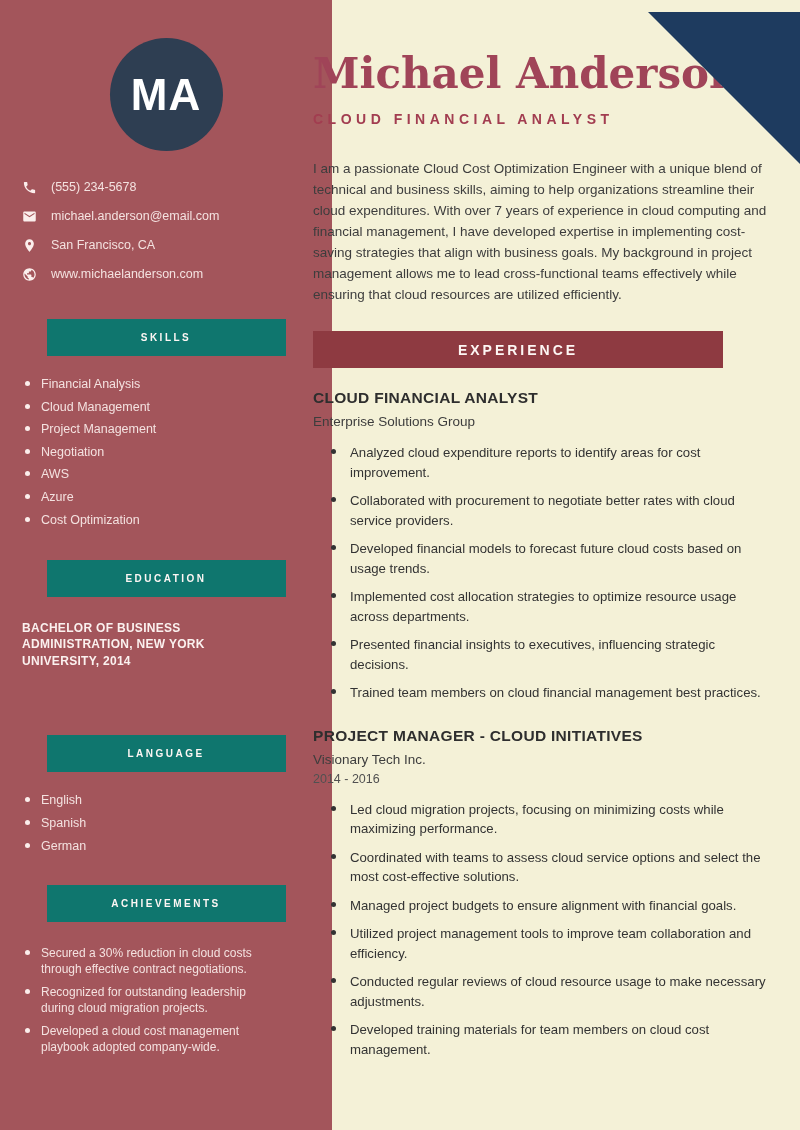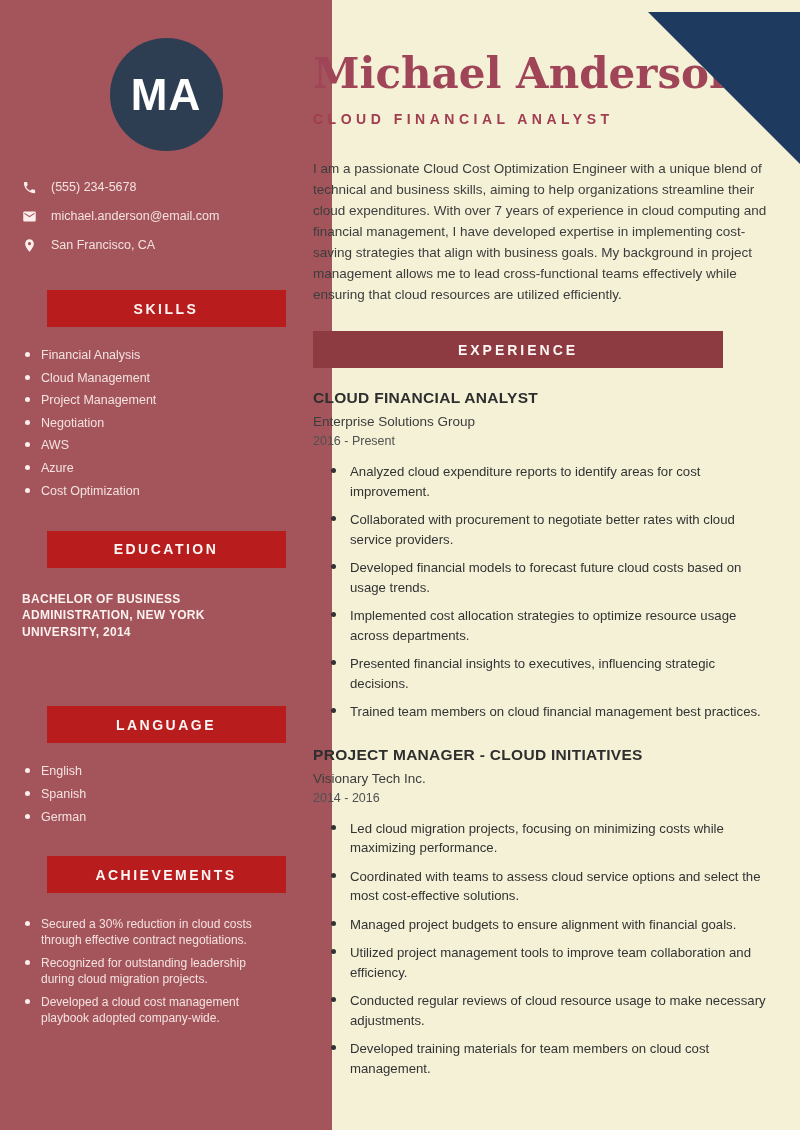--- a/index.html
+++ b/index.html
@@ -35,23 +35,23 @@
   }
   .contact { margin: 27px 0 0 22px; }
   .contact-row { display: flex; align-items: center; margin-bottom: 11px; height: 18px; }
   .contact-row .cicon { width: 15px; height: 15px; margin-right: 14px; flex: 0 0 auto; }
   .contact-row .ctext { font-size: 12.5px; color: #f4e2e0; }
 
   .side-heading {
     margin: 0 auto;
     width: 239px;
     height: 37px;
-    background: #b91c1c;
+    background: #0f766e;
     color: #fdf6f4;
-    font-size: 14px; font-weight: bold; letter-spacing: 2.5px;
+    font-size: 10px; font-weight: bold; letter-spacing: 2.5px;
     display: flex; align-items: center; justify-content: center;
   }
   .skills-heading { margin-top: 36px; }
   .side-list { margin: 21px 0 0 25px; list-style: none; }
   .side-list li { display: flex; align-items: baseline; font-size: 12.5px; line-height: 15px; margin-bottom: 7.6px; color: #f4e2e0; }
   .dot {
     width: 5px; height: 5px; border-radius: 50%;
     background: #fbeeec; margin-right: 11px; flex: 0 0 auto;
     position: relative; top: -2px;
   }
@@ -148,20 +148,26 @@
             <path d="M20 4H4c-1.1 0-1.99.9-1.99 2L2 18c0 1.1.9 2 2 2h16c1.1 0 2-.9 2-2V6c0-1.1-.9-2-2-2zm0 4l-8 5-8-5V6l8 5 8-5v2z"></path>
           </svg>
         <span class="ctext">michael.anderson@email.com</span>
       </div>
       <div class="contact-row">
         <svg class="cicon" viewBox="0 0 24 24" fill="#fbeeec">
             <path d="M12 2C8.13 2 5 5.13 5 9c0 5.25 7 13 7 13s7-7.75 7-13c0-3.87-3.13-7-7-7zm0 9.5c-1.38 0-2.5-1.12-2.5-2.5s1.12-2.5 2.5-2.5 2.5 1.12 2.5 2.5-1.12 2.5-2.5 2.5z"></path>
           </svg>
         <span class="ctext">San Francisco, CA</span>
       </div>
+      <div class="contact-row">
+        <svg class="cicon" viewBox="0 0 24 24" fill="#fbeeec">
+            <path d="M12 2C6.48 2 2 6.48 2 12s4.48 10 10 10 10-4.48 10-10S17.52 2 12 2zm-1 17.93c-3.95-.49-7-3.85-7-7.93 0-.62.08-1.21.21-1.79L9 15v1c0 1.1.9 2 2 2v1.93zm6.9-2.54c-.26-.81-1-1.39-1.9-1.39h-1v-3c0-.55-.45-1-1-1H8v-2h2c.55 0 1-.45 1-1V7h2c1.1 0 2-.9 2-2v-.41c2.93 1.19 5 4.06 5 7.41 0 2.08-.8 3.97-2.1 5.39z"></path>
+          </svg>
+        <span class="ctext">www.michaelanderson.com</span>
+      </div>
     </div>
 
     <div class="side-heading skills-heading">
       <span>SKILLS</span>
     </div>
     <ul class="side-list">
       <li>
           <span class="dot"></span>
           <span>Financial Analysis</span>
         </li>
@@ -241,21 +247,20 @@
 
     <p class="summary">I am a passionate Cloud Cost Optimization Engineer with a unique blend of technical and business skills, aiming to help organizations streamline their cloud expenditures. With over 7 years of experience in cloud computing and financial management, I have developed expertise in implementing cost-saving strategies that align with business goals. My background in project management allows me to lead cross-functional teams effectively while ensuring that cloud resources are utilized efficiently.</p>
 
     <div class="exp-bar">
       <span>EXPERIENCE</span>
     </div>
 
     <section class="job">
       <h2 class="job-title">CLOUD FINANCIAL ANALYST</h2>
       <div class="job-company">Enterprise Solutions Group</div>
-      <div class="job-dates">2016 - Present</div>
       <ul class="job-bullets">
         <li>
             <span class="bdot"></span>
             <span>Analyzed cloud expenditure reports to identify areas for cost improvement.</span>
           </li>
         <li>
             <span class="bdot"></span>
             <span>Collaborated with procurement to negotiate better rates with cloud service providers.</span>
           </li>
         <li>

